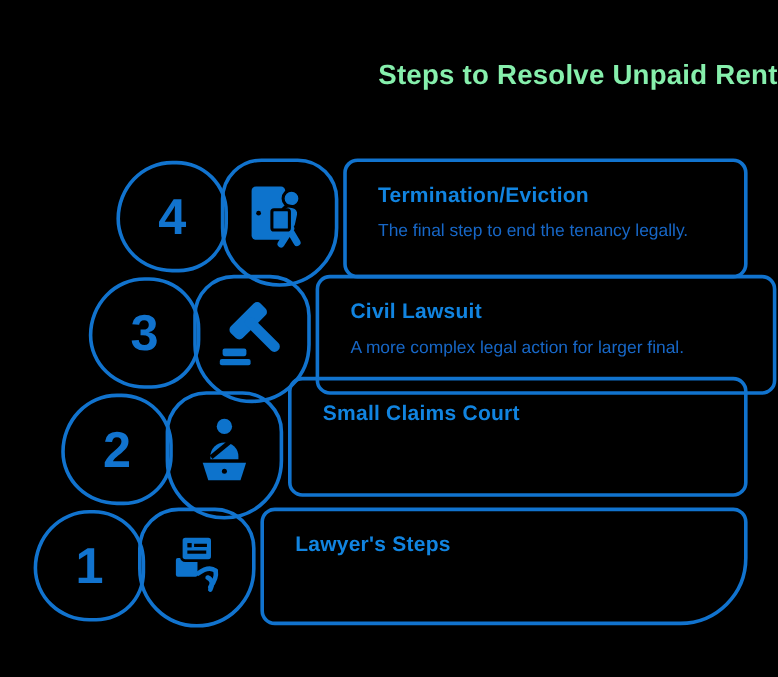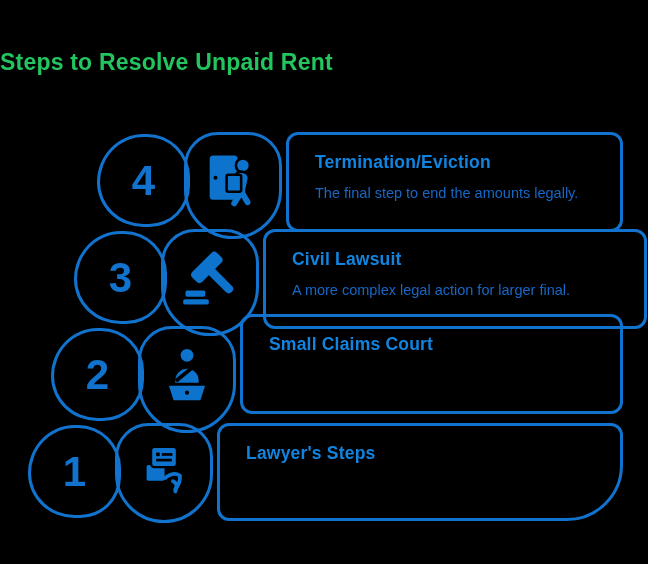--- a/index.html
+++ b/index.html
@@ -9,25 +9,25 @@
   .canvas {
     position: relative;
     width: 648px; height: 564px;
     background: #000000;
     overflow: hidden;
     font-family: "Liberation Sans", sans-serif;
   }
   .main-title {
     position: absolute;
     top: 49px; left: 0; width: 648px;
-    text-align: left;
+    text-align: right;
     font-size: 23px;
     font-weight: bold;
     letter-spacing: 0.2px;
-    color: #22c55e;
+    color: #86efac;
   }
   .step-row { position: absolute; left: 0; top: 0; width: 648px; height: 0; }
 
   .text-box {
     position: absolute;
     box-sizing: border-box;
     border: 3px solid #1173ce;
     border-radius: 12px 12px 12px 12px;
     background: transparent;
     padding: 17px 40px 0 26px;
@@ -95,21 +95,21 @@
 </head>
 <body>
 
 <div class="canvas">
 
   <div class="main-title">Steps to Resolve Unpaid Rent</div>
 
   <div class="step-row r0">
     <div class="text-box">
       <div class="step-title">Termination/Eviction</div>
-      <div class="step-desc">The final step to end the amounts legally.</div>
+      <div class="step-desc">The final step to end the tenancy legally.</div>
     </div>
     <div class="icon-capsule">
       <svg width="56" height="56" viewBox="0 0 48 48">
         <rect class="icon-fill" x="4" y="3" width="24" height="38" rx="3"></rect>
         <circle cx="9" cy="22" r="1.7" fill="#000"></circle>
         <circle class="icon-fill" cx="32.5" cy="11.5" r="6" stroke="#000" stroke-width="2.2"></circle>
         <rect class="icon-fill" x="25" y="17" width="12" height="17" rx="5" transform="rotate(12 31 25)" stroke="#000" stroke-width="2.2"></rect>
         <path d="M30 32 L36.5 43 M32 33 L25 44" stroke="#0d73cc" stroke-width="5" stroke-linecap="round" fill="none"></path>
         <rect class="icon-fill" x="18.5" y="19.5" width="12.5" height="14.5" rx="1.5" stroke="#000" stroke-width="2.2"></rect>
       </svg>

